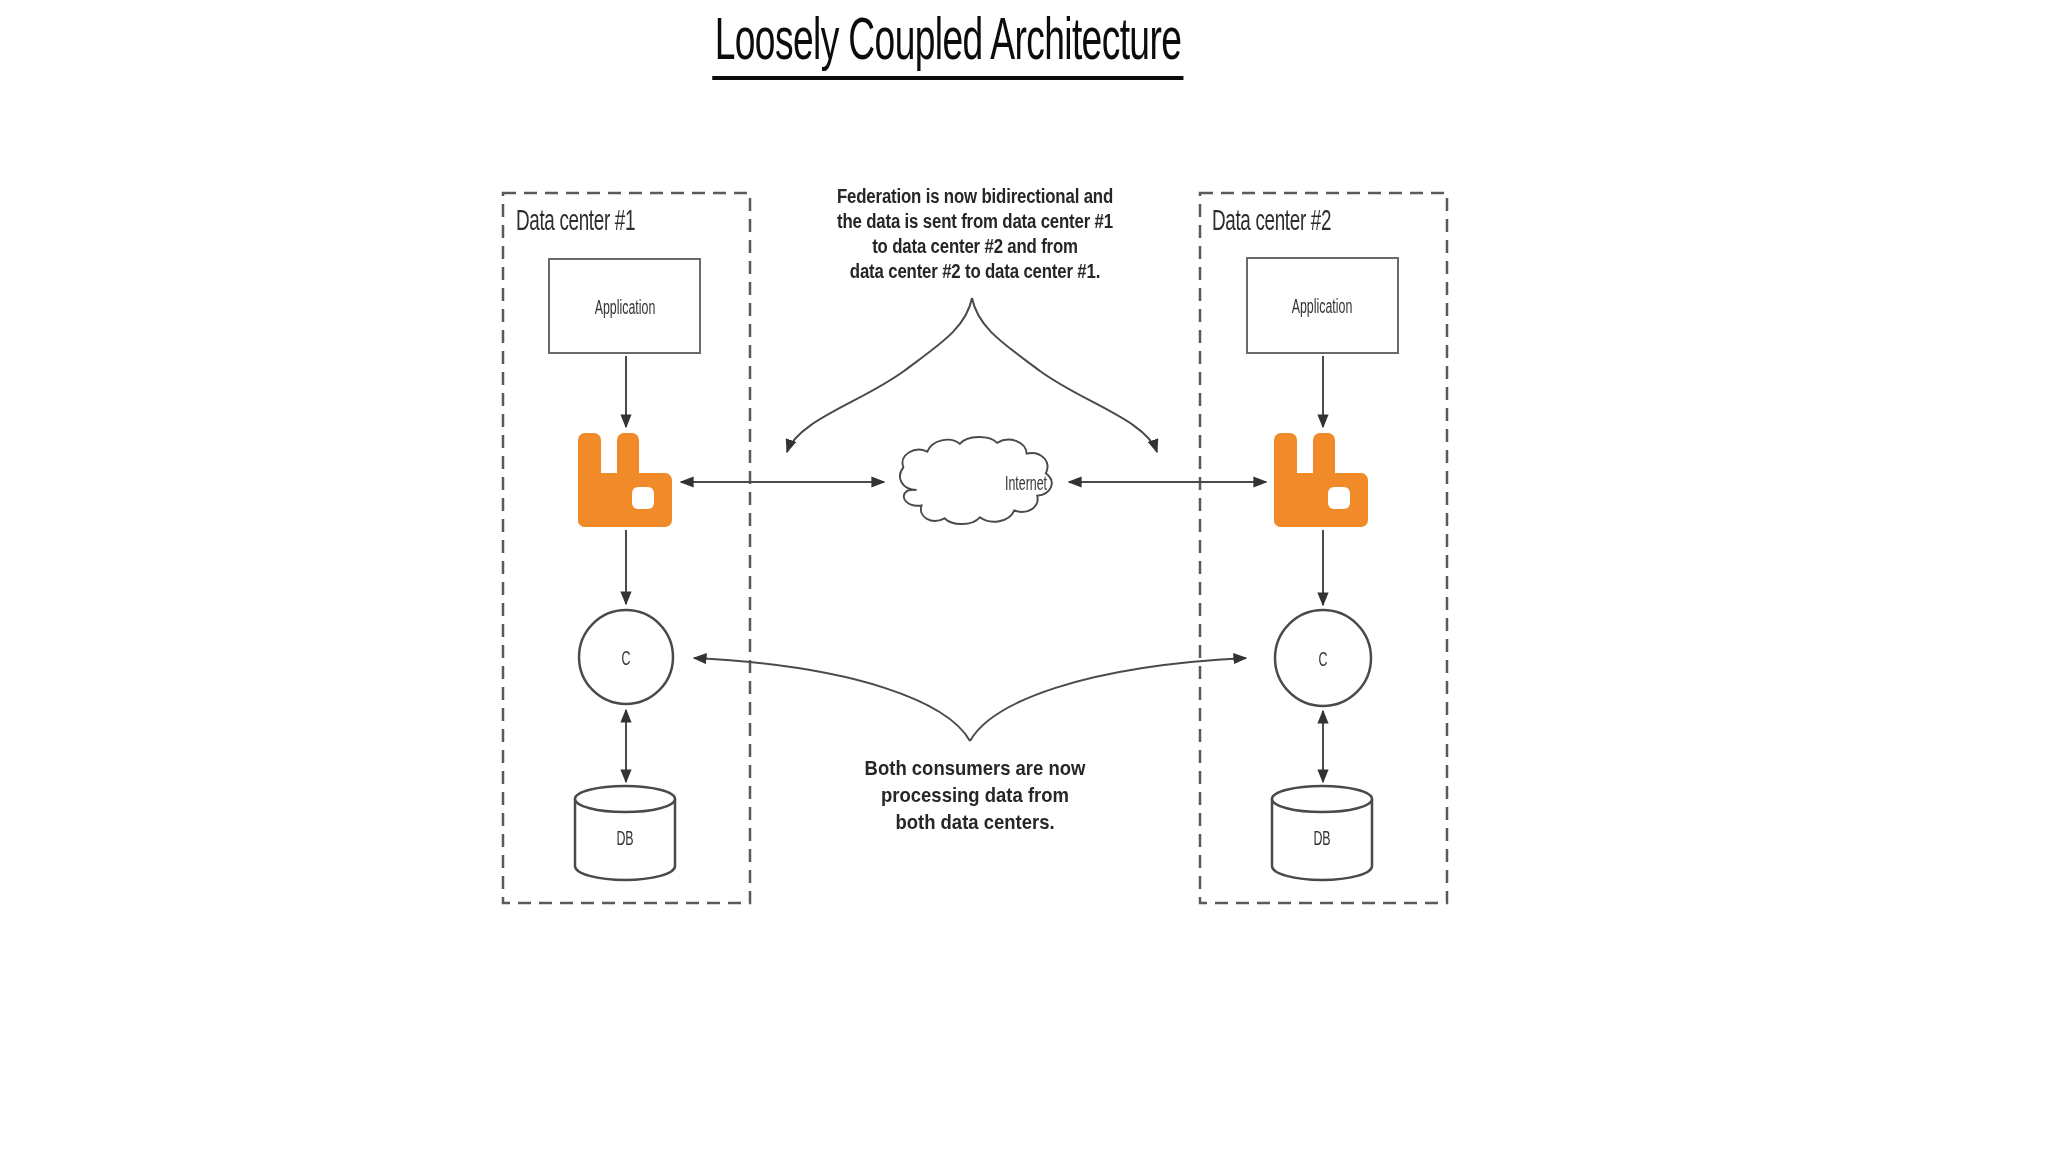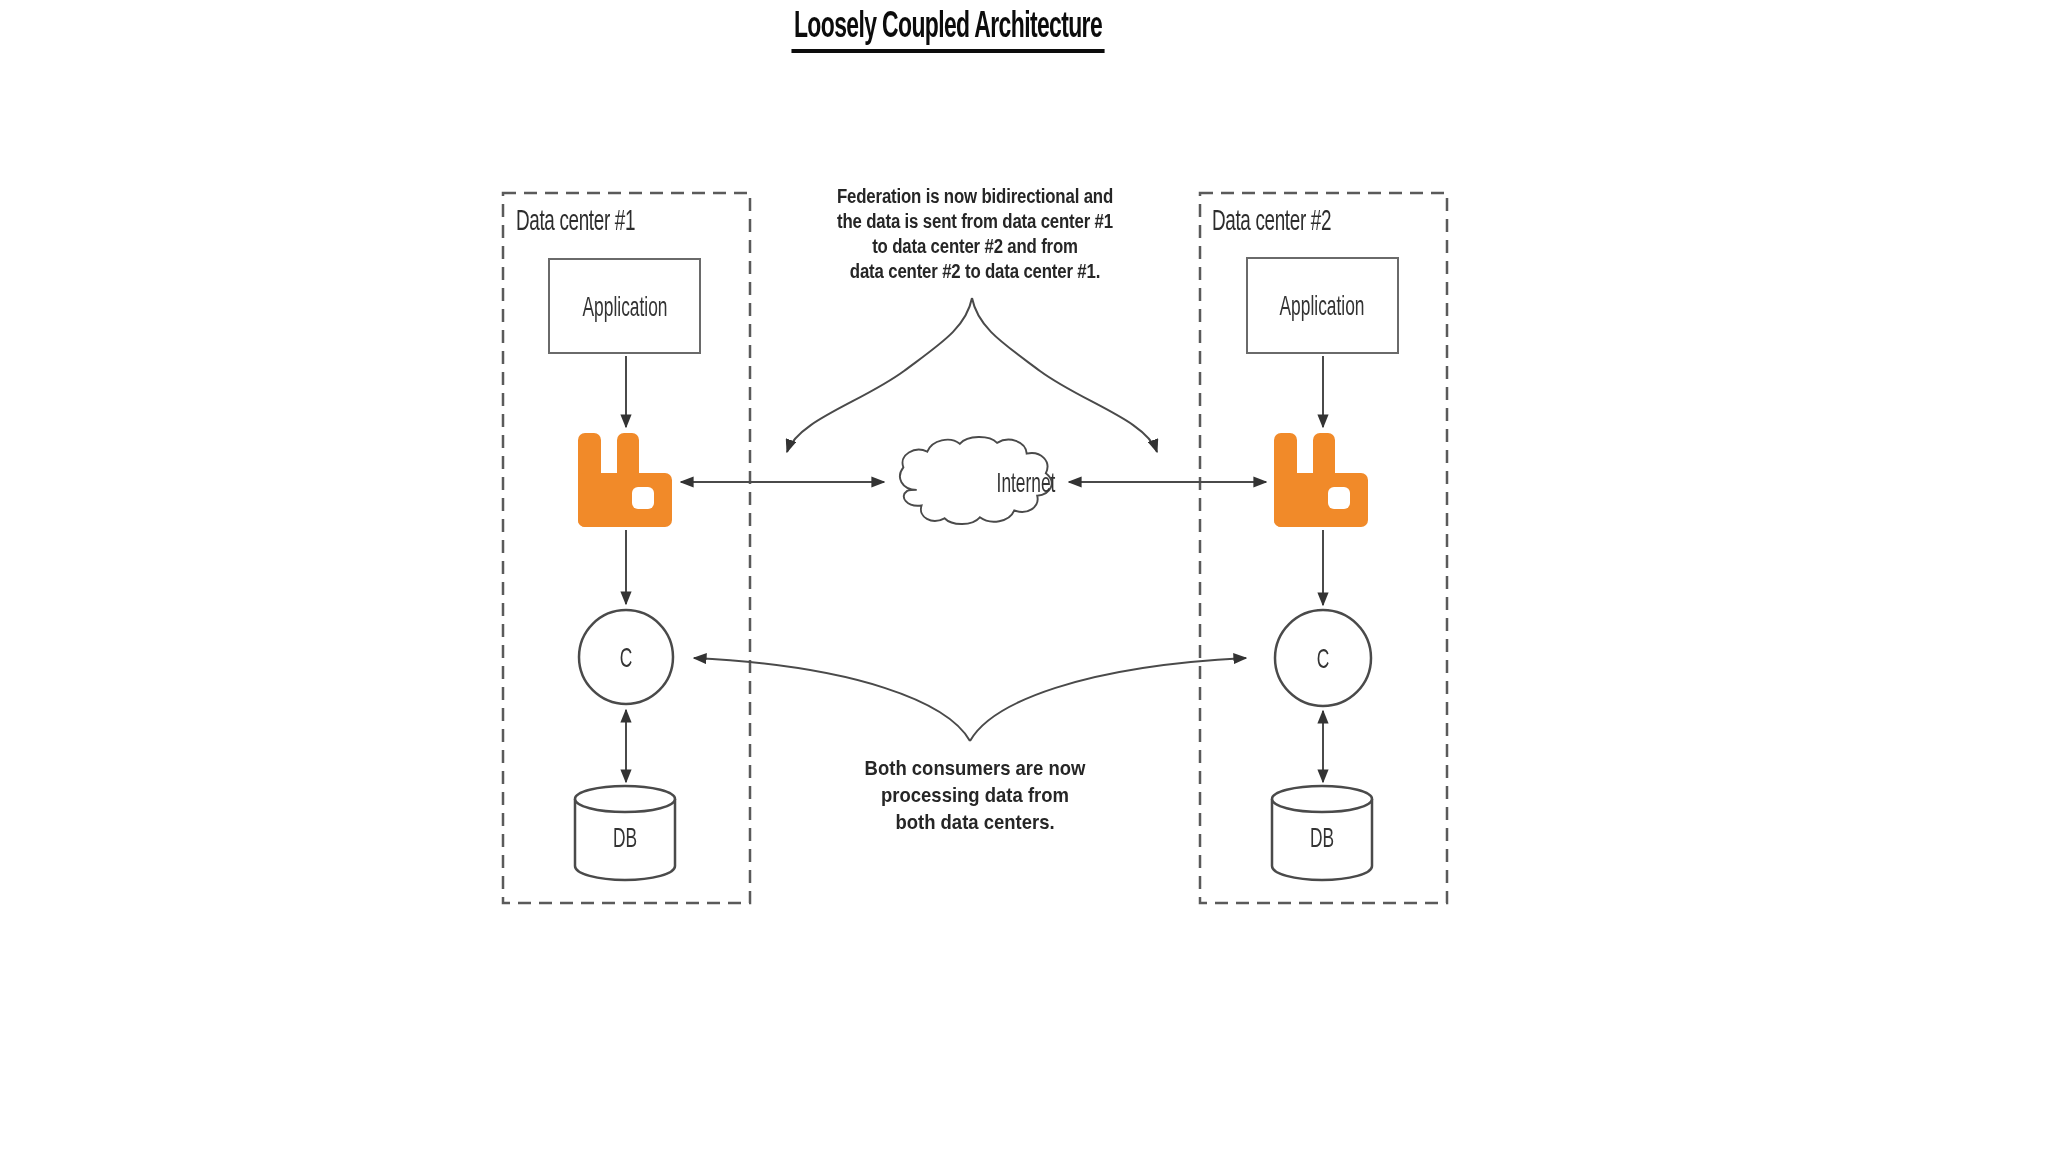--- a/index.html
+++ b/index.html
@@ -5,35 +5,35 @@
 <style>
   html,body{margin:0;padding:0;background:#ffffff;}
   .canvas{
     position:relative;width:2048px;height:1152px;background:#ffffff;overflow:hidden;
     font-family:"Liberation Sans","DejaVu Sans",sans-serif;color:#222;
   }
   svg{position:absolute;left:0;top:0;}
   
   .title{
     position:absolute;left:948px;top:4px;transform:translateX(-50%);
-    white-space:nowrap;font-weight:bold;font-size:37px;color:#0c0c0c;letter-spacing:-1px;
+    white-space:nowrap;font-weight:normal;font-size:60px;color:#0c0c0c;letter-spacing:-1px;
   }
   .title .sqz{
     display:inline-block;transform:scaleX(0.62);transform-origin:50% 50%;
     border-bottom:4px solid #0c0c0c;padding:0 4px 3px 4px;
   }
   
   .dc-label{
     position:absolute;white-space:nowrap;font-size:29px;color:#2d2d2d;
     transform:scaleX(0.65);transform-origin:0 0;letter-spacing:-0.5px;
   }
   
   .node-label{
     position:absolute;transform:translate(-50%,-50%);white-space:nowrap;
-    font-size:28px;color:#333;
+    font-size:20px;color:#333;
   }
   .node-label .sqz{display:inline-block;transform:scaleX(0.62);transform-origin:50% 50%;}
   
   .annot{
     position:absolute;transform:translateX(-50%) scaleX(0.84);transform-origin:50% 50%;
     text-align:center;font-weight:bold;color:#262626;white-space:nowrap;
   }
   .annot.fed{font-size:20px;line-height:25px;letter-spacing:-0.2px;}
   .annot.cons{font-size:21px;line-height:27px;transform:translateX(-50%) scaleX(0.88);}
 </style>

